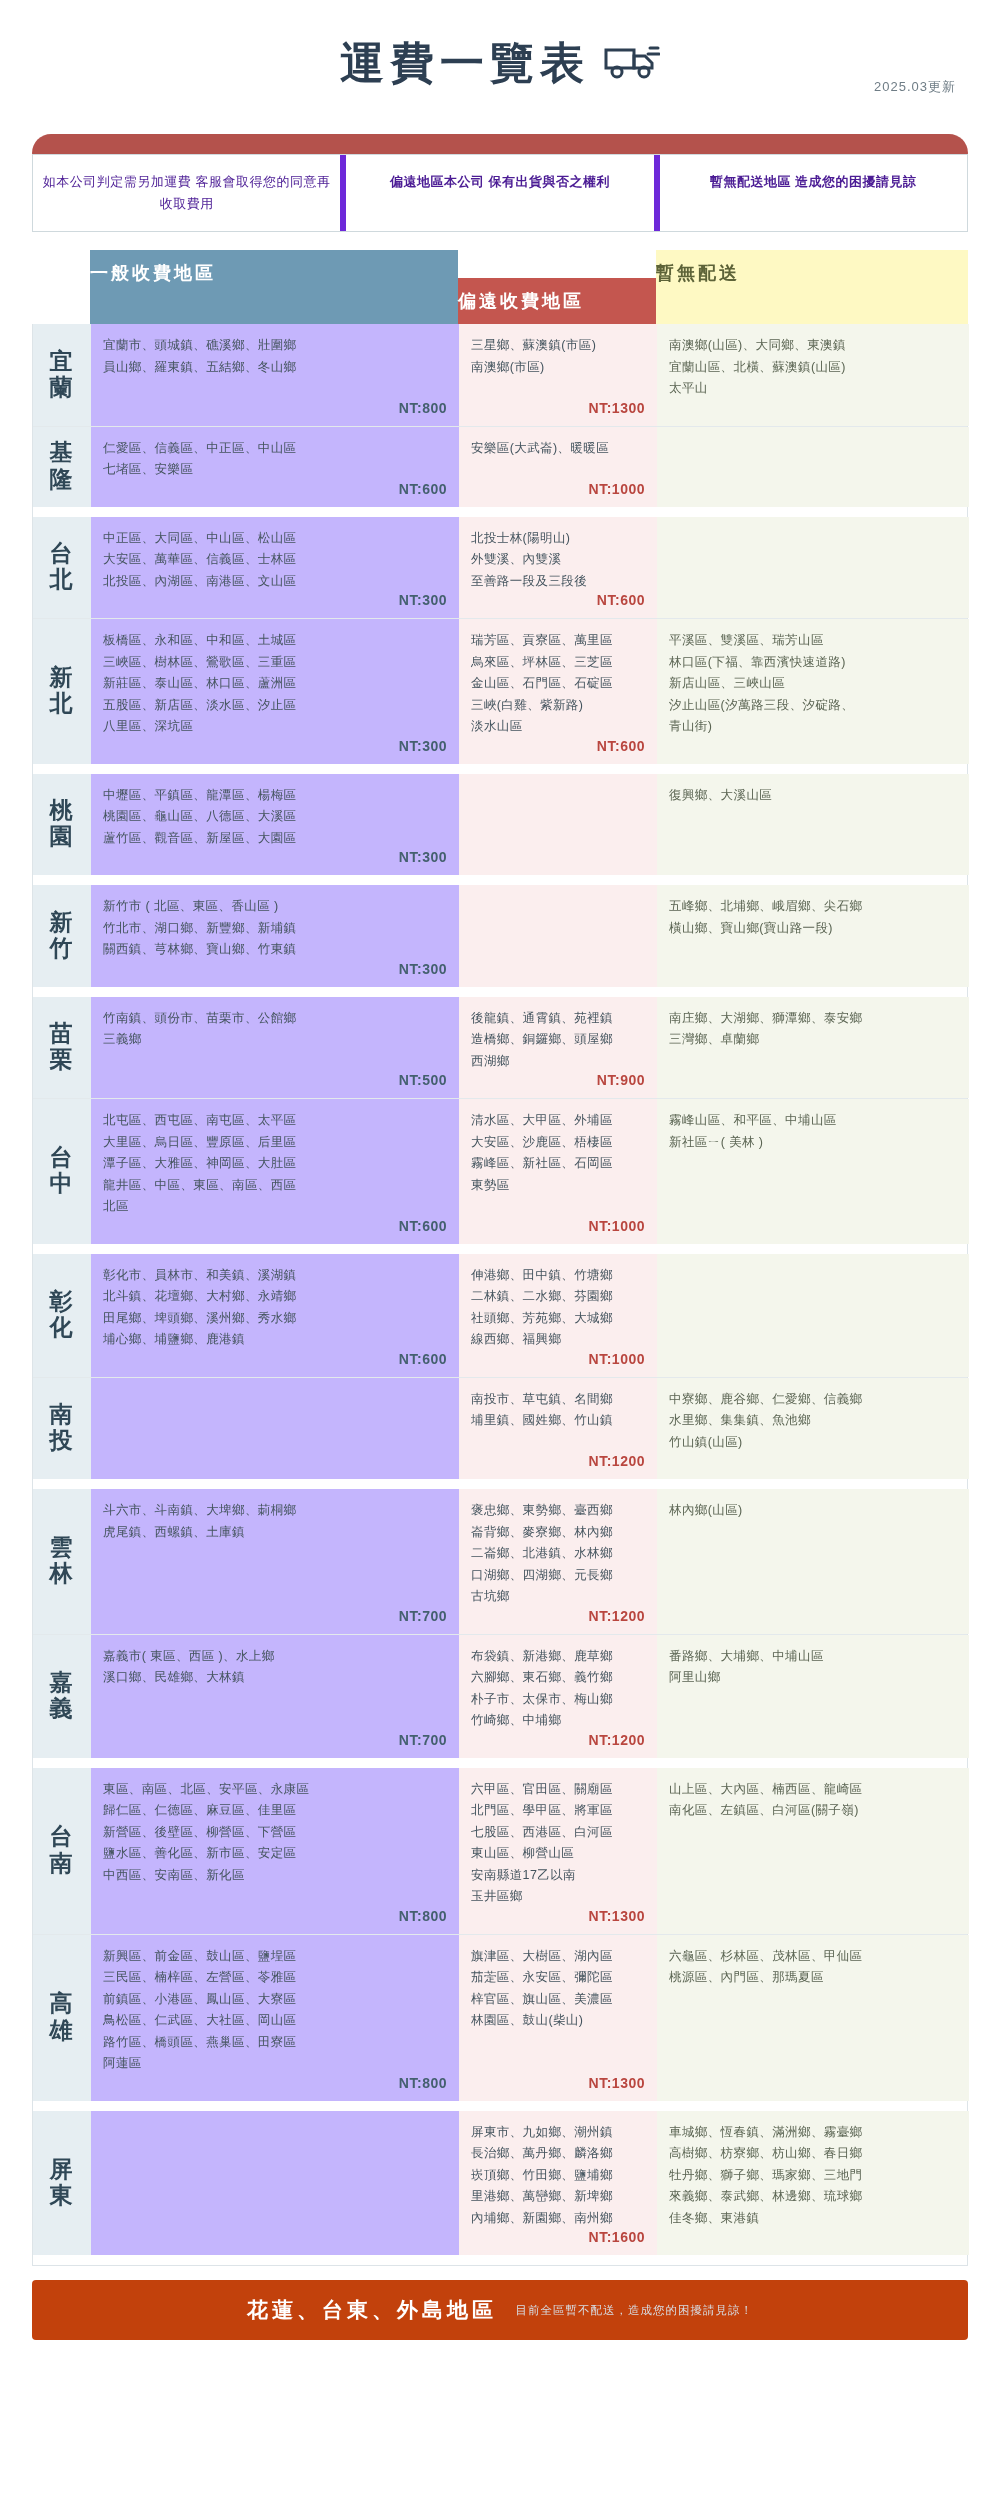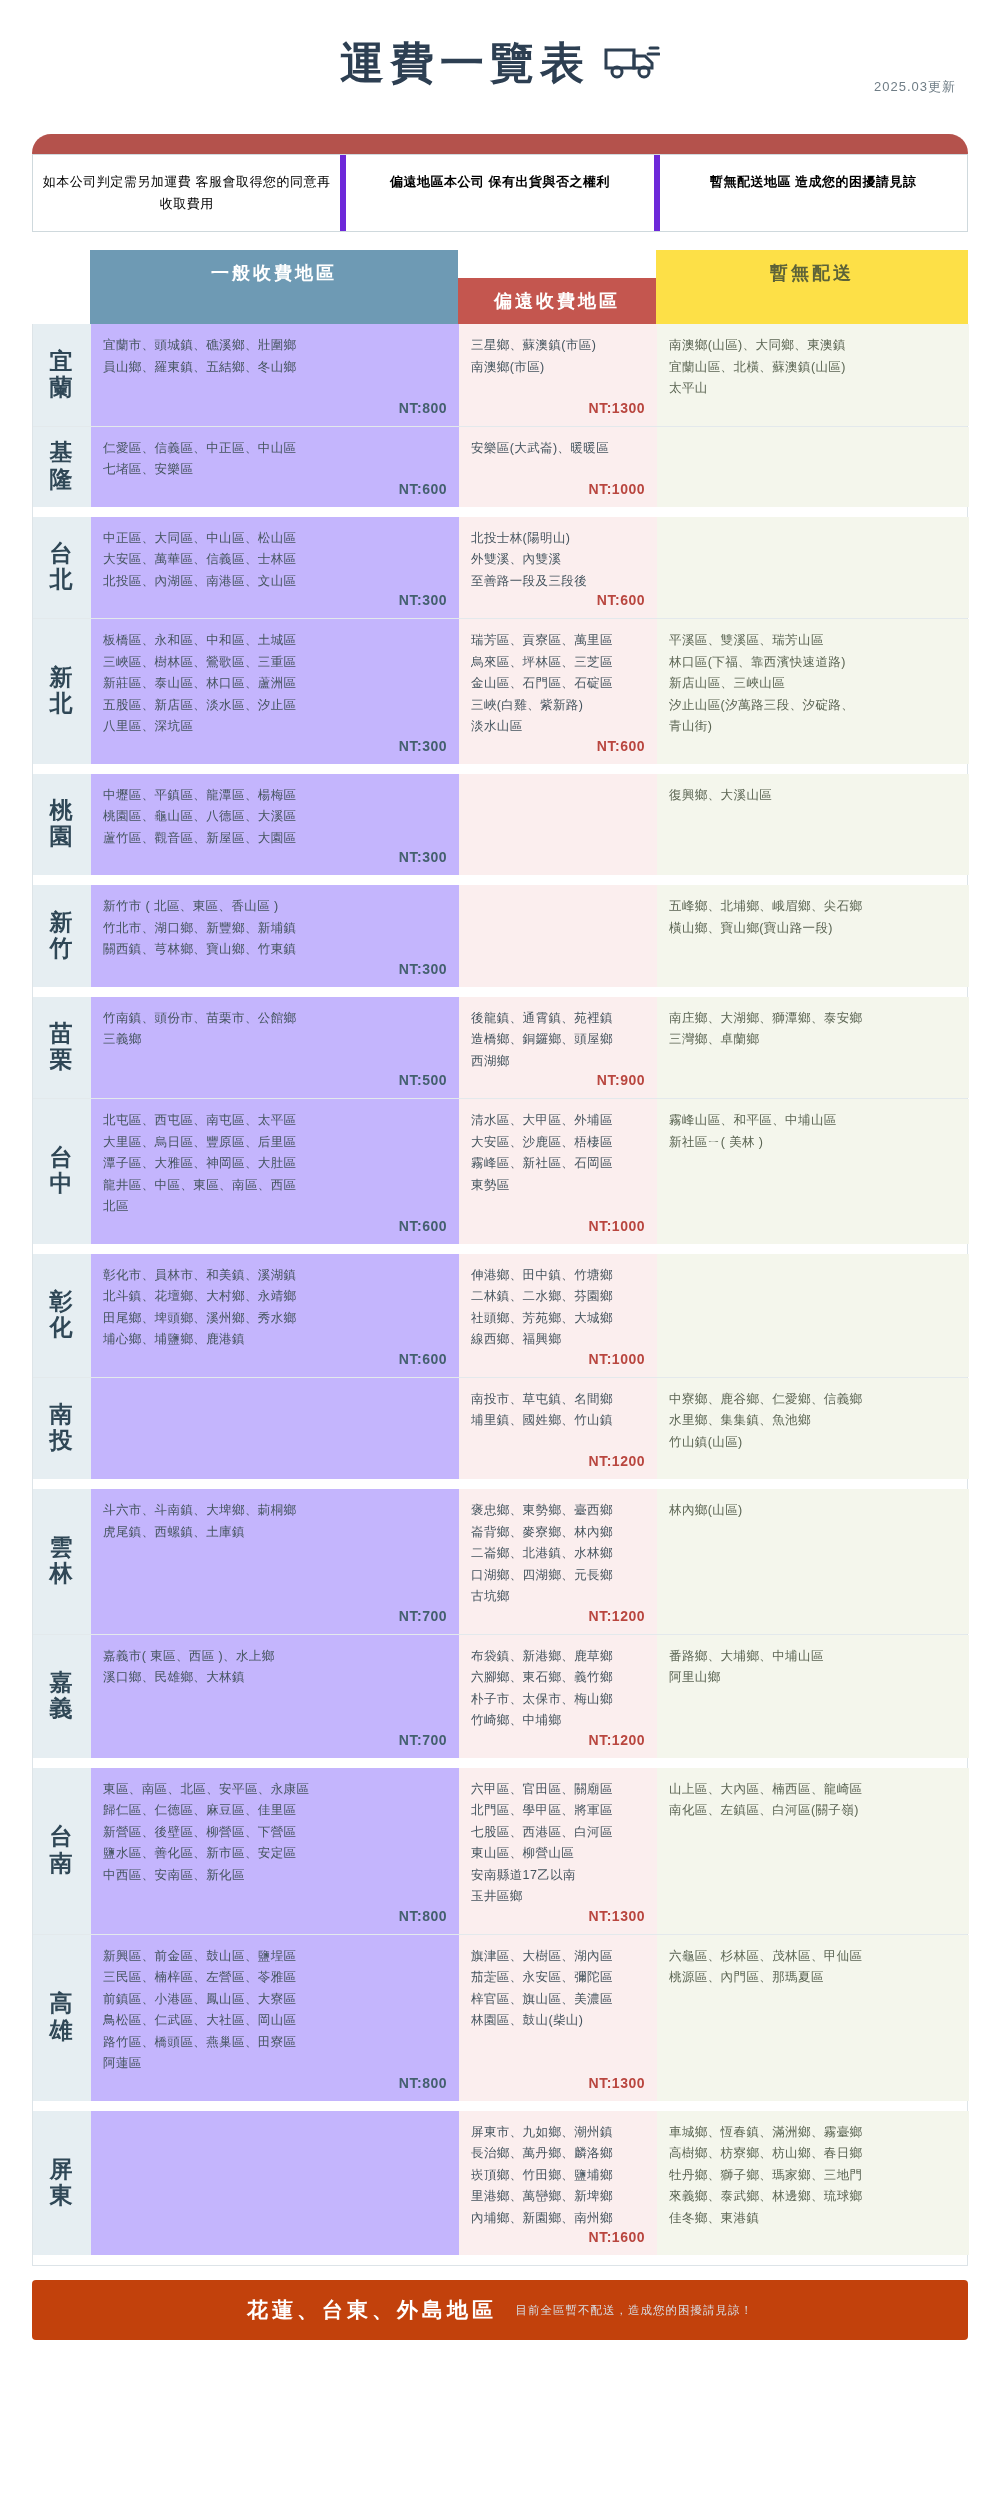--- a/index.html
+++ b/index.html
@@ -62,42 +62,41 @@
     display: flex;
     position: relative;
     z-index: 2;
   }
   .note-cell {
     flex: 1;
     padding: 16px 8px;
     text-align: center;
     font-size: 13px;
     line-height: 1.7;
-    color: #000000;
+    color: #4c1d95;
     letter-spacing: 0.5px;
   }
   .note-cell + .note-cell { border-left: 6px solid #6d28d9; font-weight: bold; }
 
   
   .col-headers {
     display: flex;
     margin: 18px 32px 0 32px;
   }
   .ch-spacer { width: 58px; }
   .ch {
     padding: 11px 0;
-    text-align: center;
     color: #ffffff;
     font-size: 18px;
     font-weight: bold;
     letter-spacing: 3px;
   }
   .ch-general { width: 368px; background: #6e9ab4; }
   .ch-remote  { width: 198px; background: #c4564f; margin-top: 28px; }
-  .ch-none    { width: 312px; background: #fde047; color:#5d6338; }
+  .ch-none    { width: 312px; background: #fef9c3; color:#5d6338; }
 
   
   .table {
     margin: 0 32px;
     border: 1px solid #dde4e8;
     border-top: none;
   }
   .group { border-bottom: 10px solid #ffffff; }
   .row {
     display: flex;

